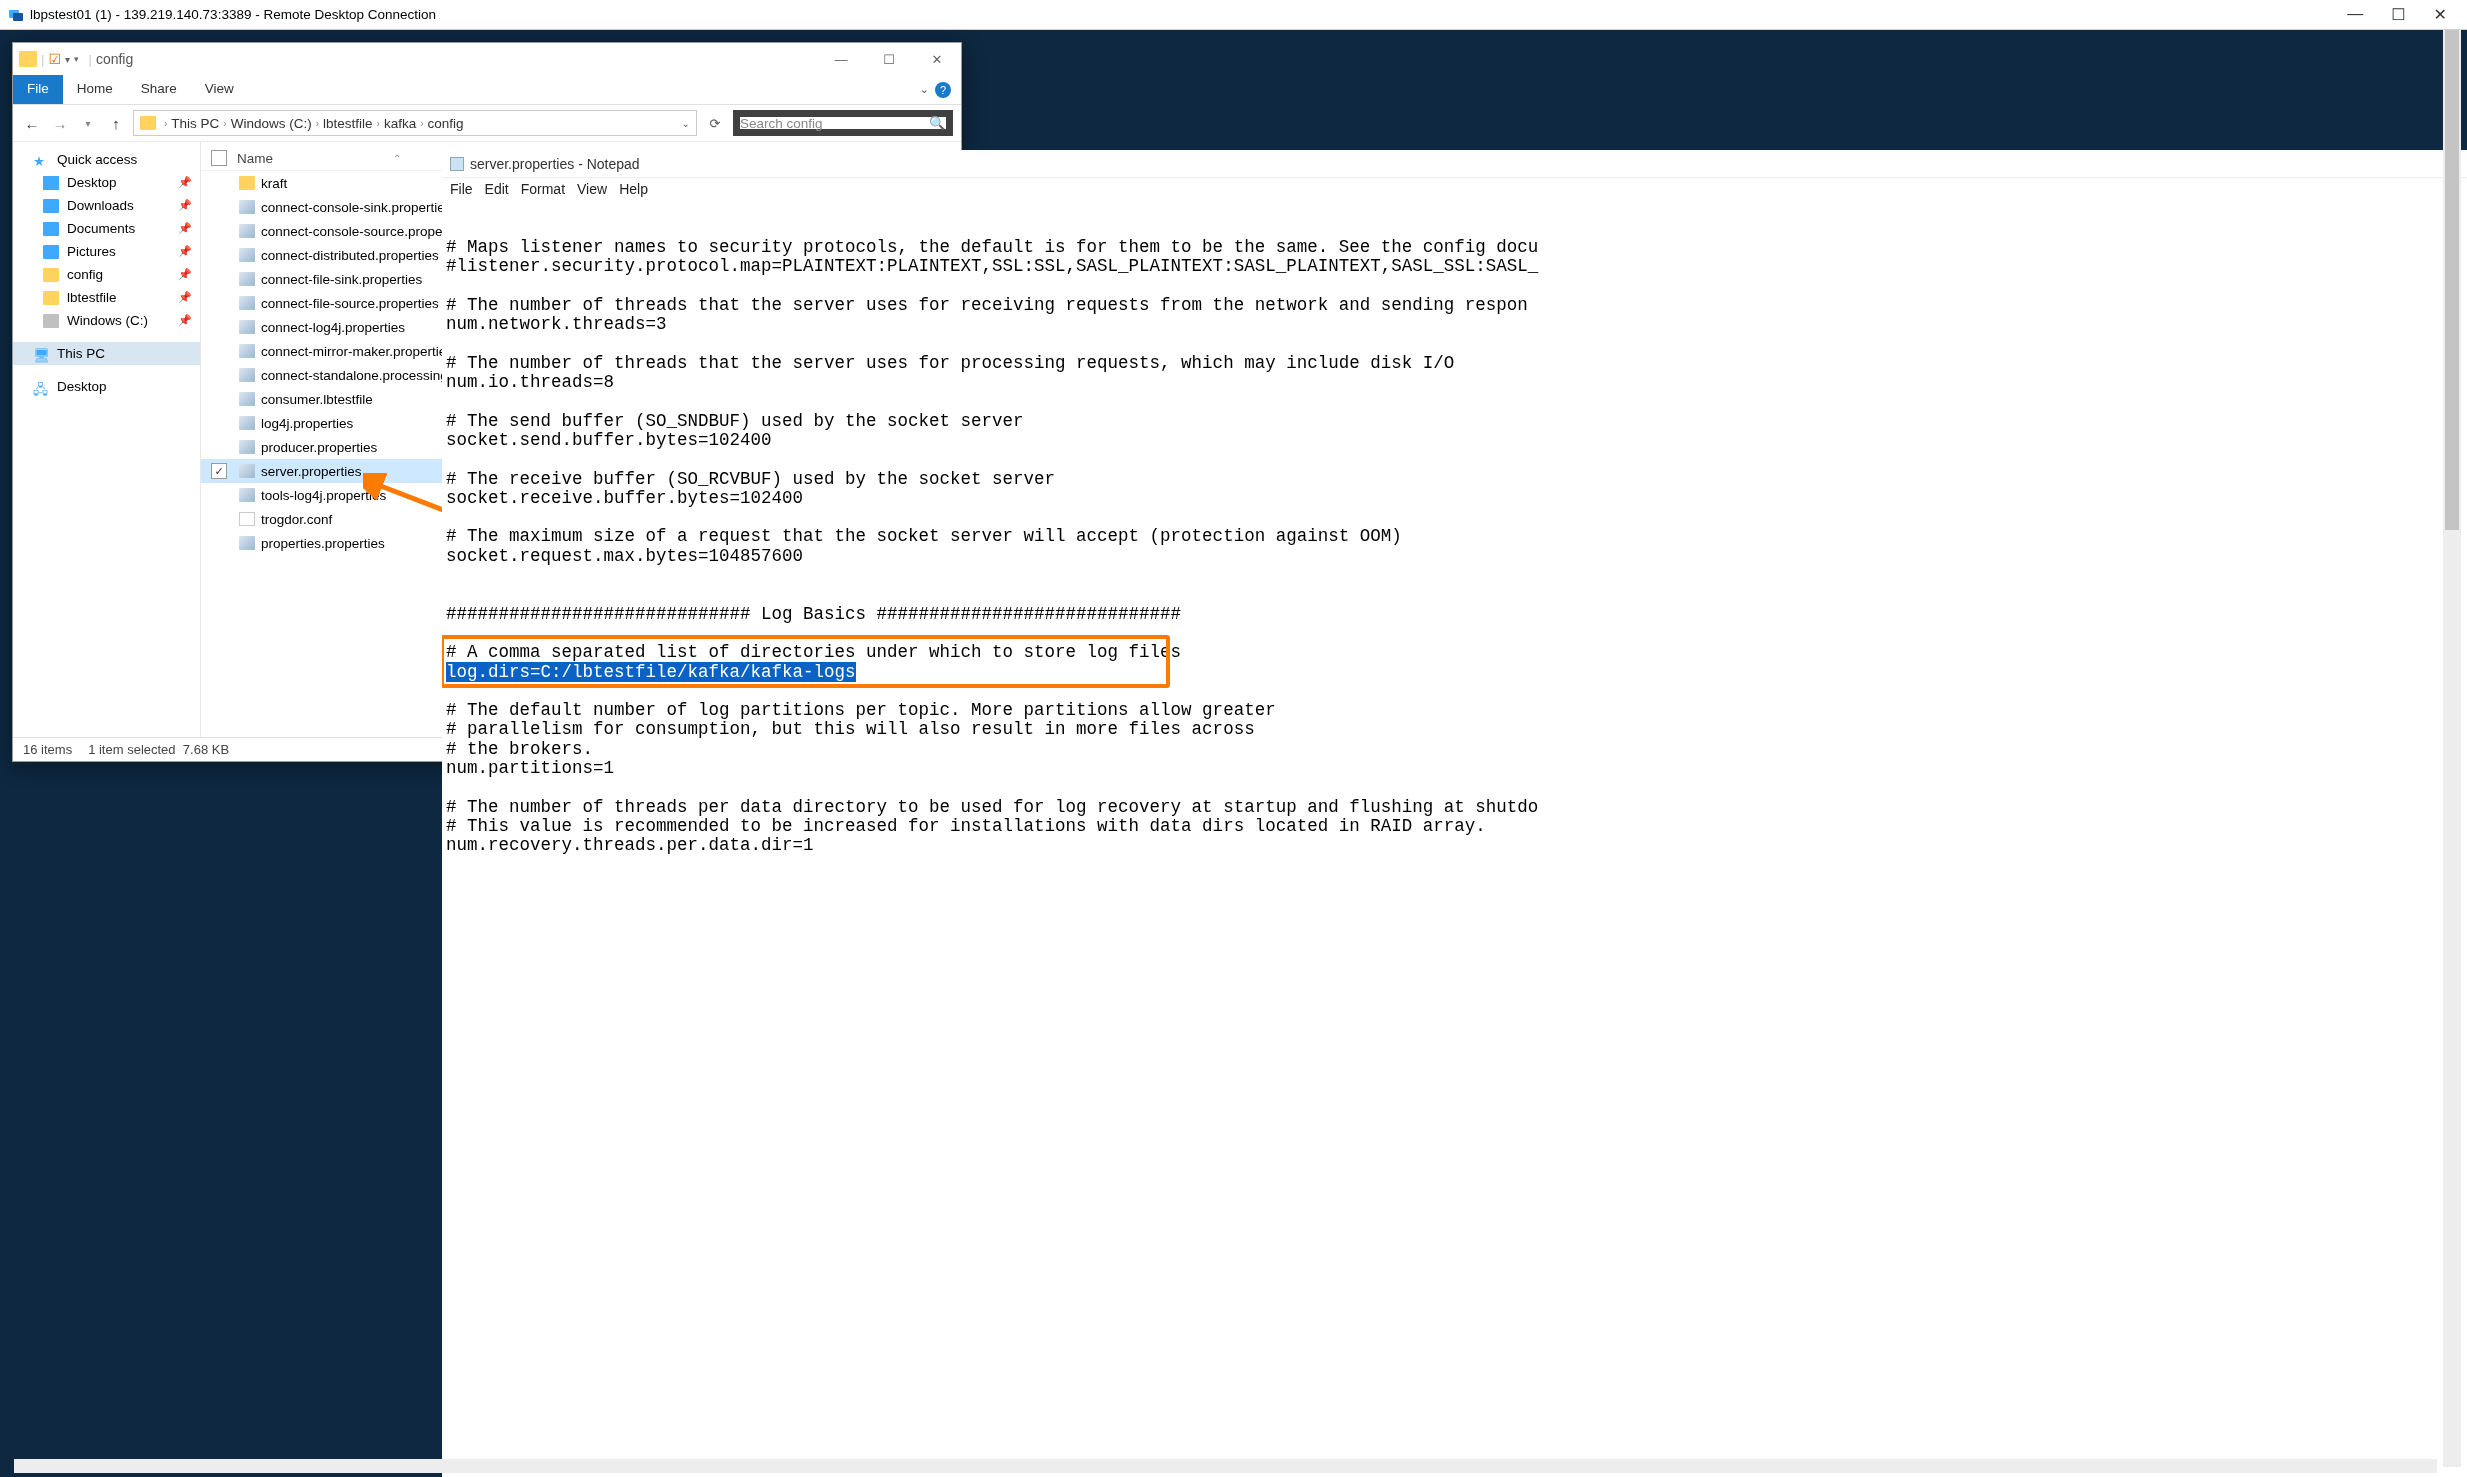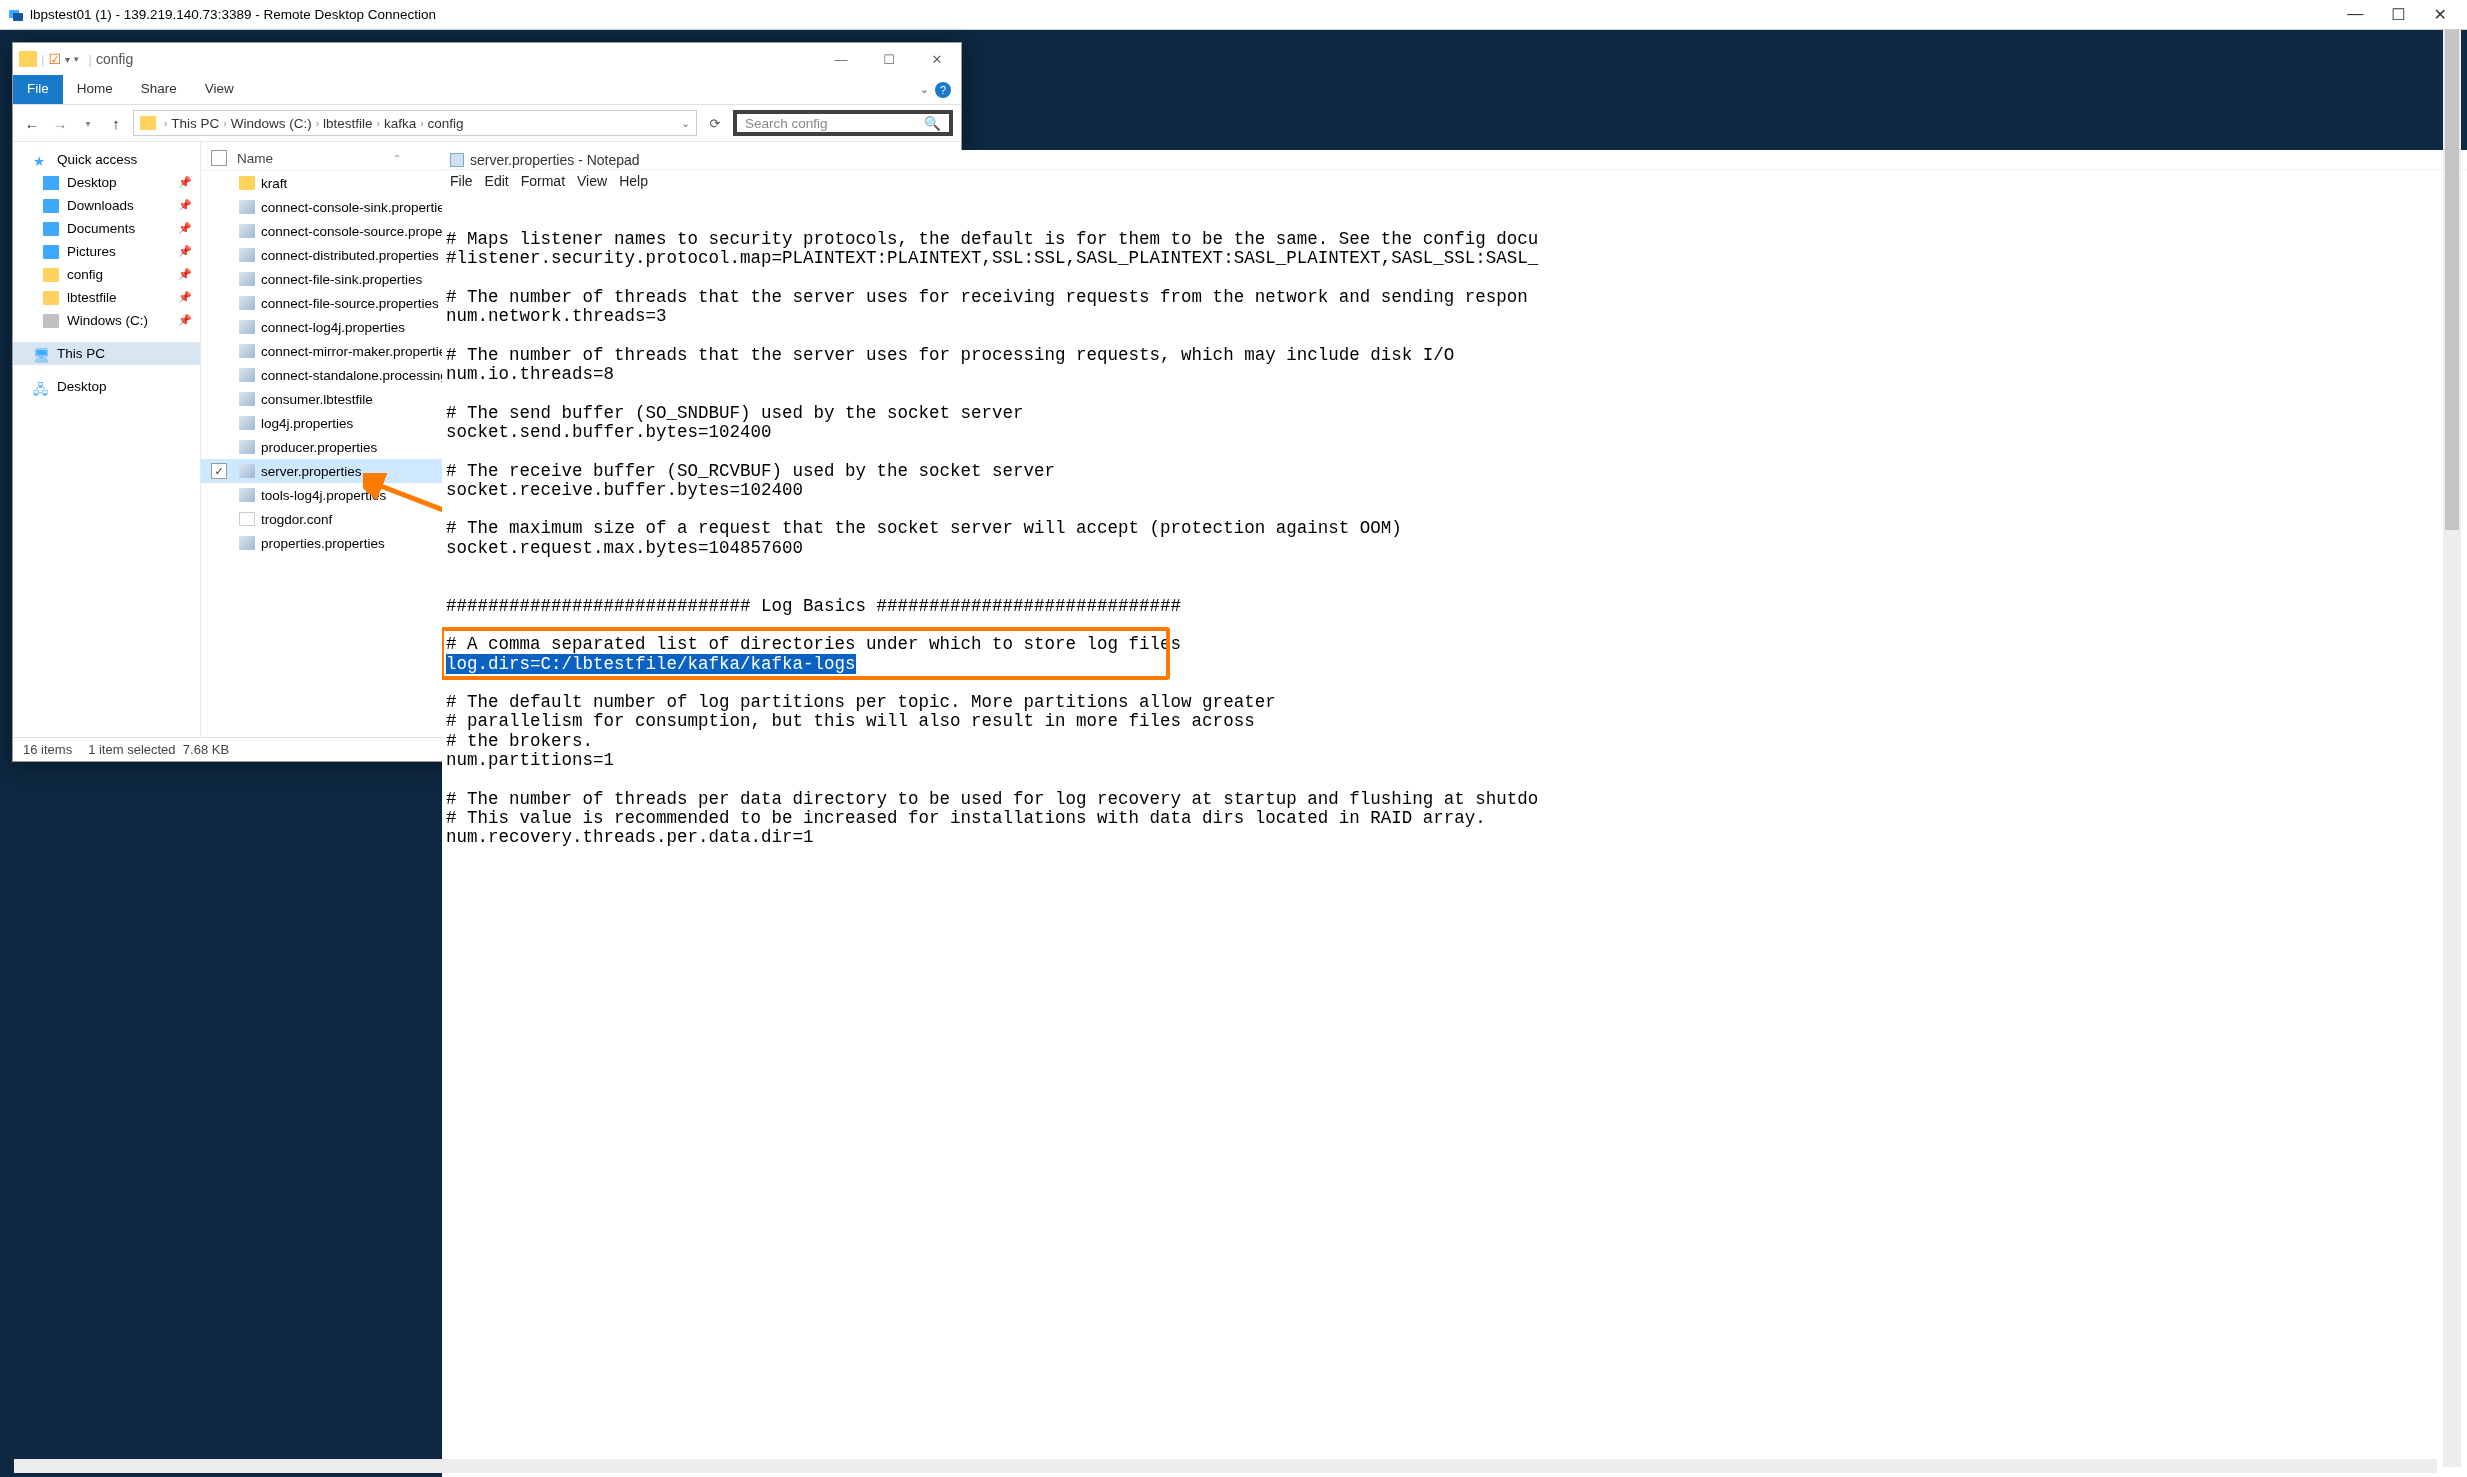--- a/index.html
+++ b/index.html
@@ -102,24 +102,24 @@
   font-size:13.5px;
 }
 .addr-row .path-box .crumb { color:#333; }
 .addr-row .path-box .sep { color:#888; font-size:10px;}
 .addr-row .path-box .folder-ico { width:16px; height:14px; background:#ffd35c; border-radius:1px; margin-right:4px;}
 .addr-row .path-box .dd-end{ margin-left:auto; color:#666; font-size:10px;}
 .addr-row .refresh { width:24px; text-align:center; color:#555;}
 .addr-row .search-box {
   width: 220px;
   height: 26px;
-  border:4px solid #404040;
+  border:7px solid #404040;
   display:flex;
   align-items:center;
-  padding: 0 8px;
+  padding: 0 0;
   color:#888;
   font-size:13.5px;
 }
 .addr-row .search-box .s-icon{ margin-left:auto; color:#555;}
 
 .explorer-body { flex:1; display:flex; overflow:hidden; border-top:1px solid #e8e8e8;}
 .nav-pane {
   width:188px;
   border-right: 1px solid #e8e8e8;
   padding: 6px 0;
@@ -183,21 +183,21 @@
 .notepad {
   position:absolute;
   left:430px;
   top:120px;
   right: 0;
   bottom: 0;
   background:#fff;
   min-height: 700px;
 }
 .notepad .np-title {
-  height:20px;
+  height:28px;
   display:flex;
   align-items:center;
   padding:0 8px;
   gap:6px;
   font-size:14px;
   color:#333;
   border-bottom:1px solid #eee;
 }
 .notepad .np-title .np-ico{ width:14px;height:14px; background:#cde1f5; border:1px solid #8ab;}
 .notepad .np-menu{

